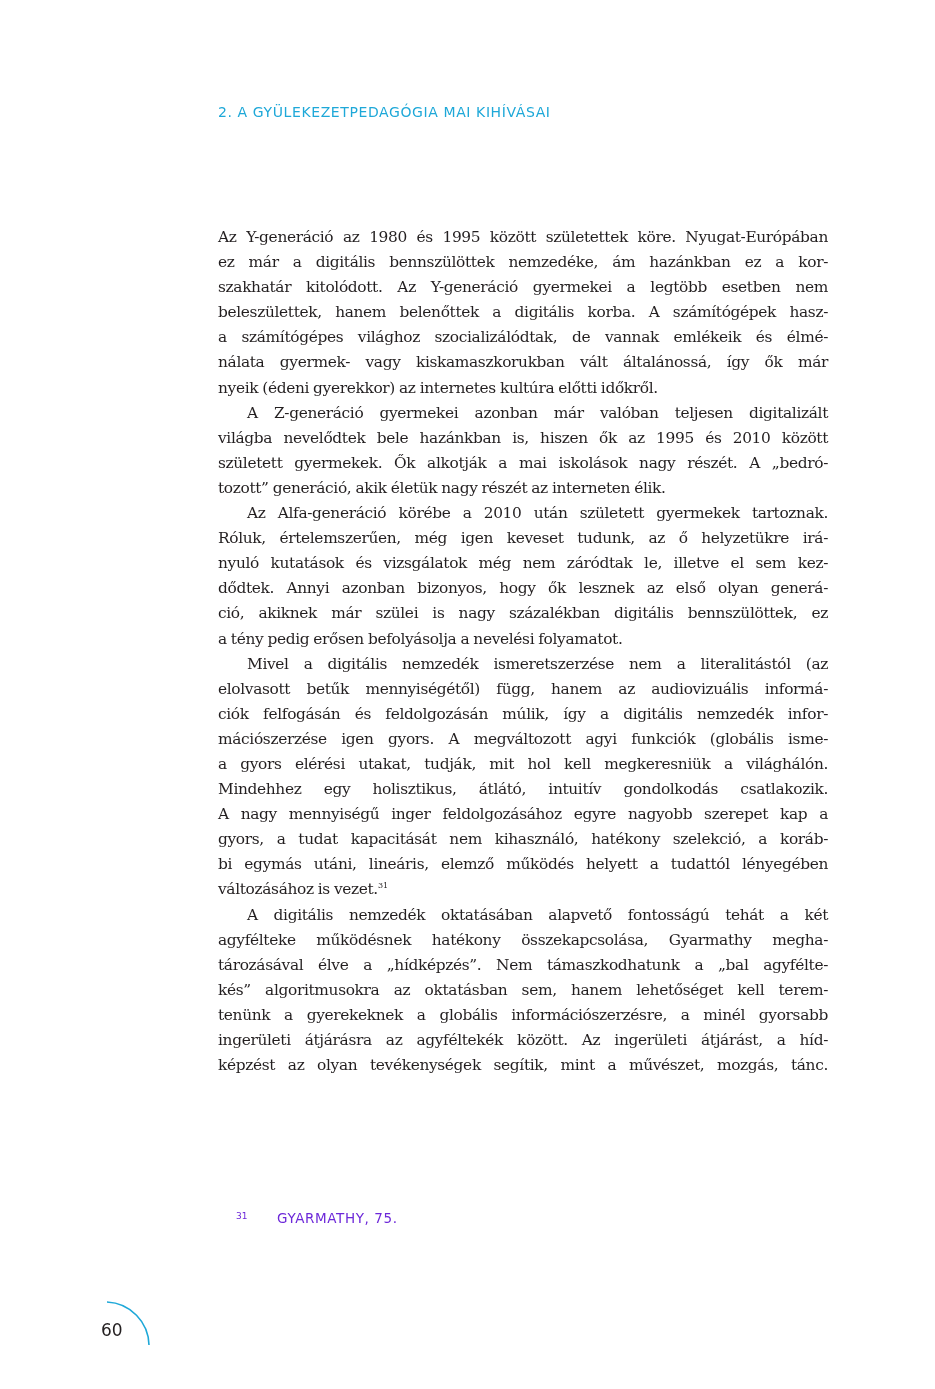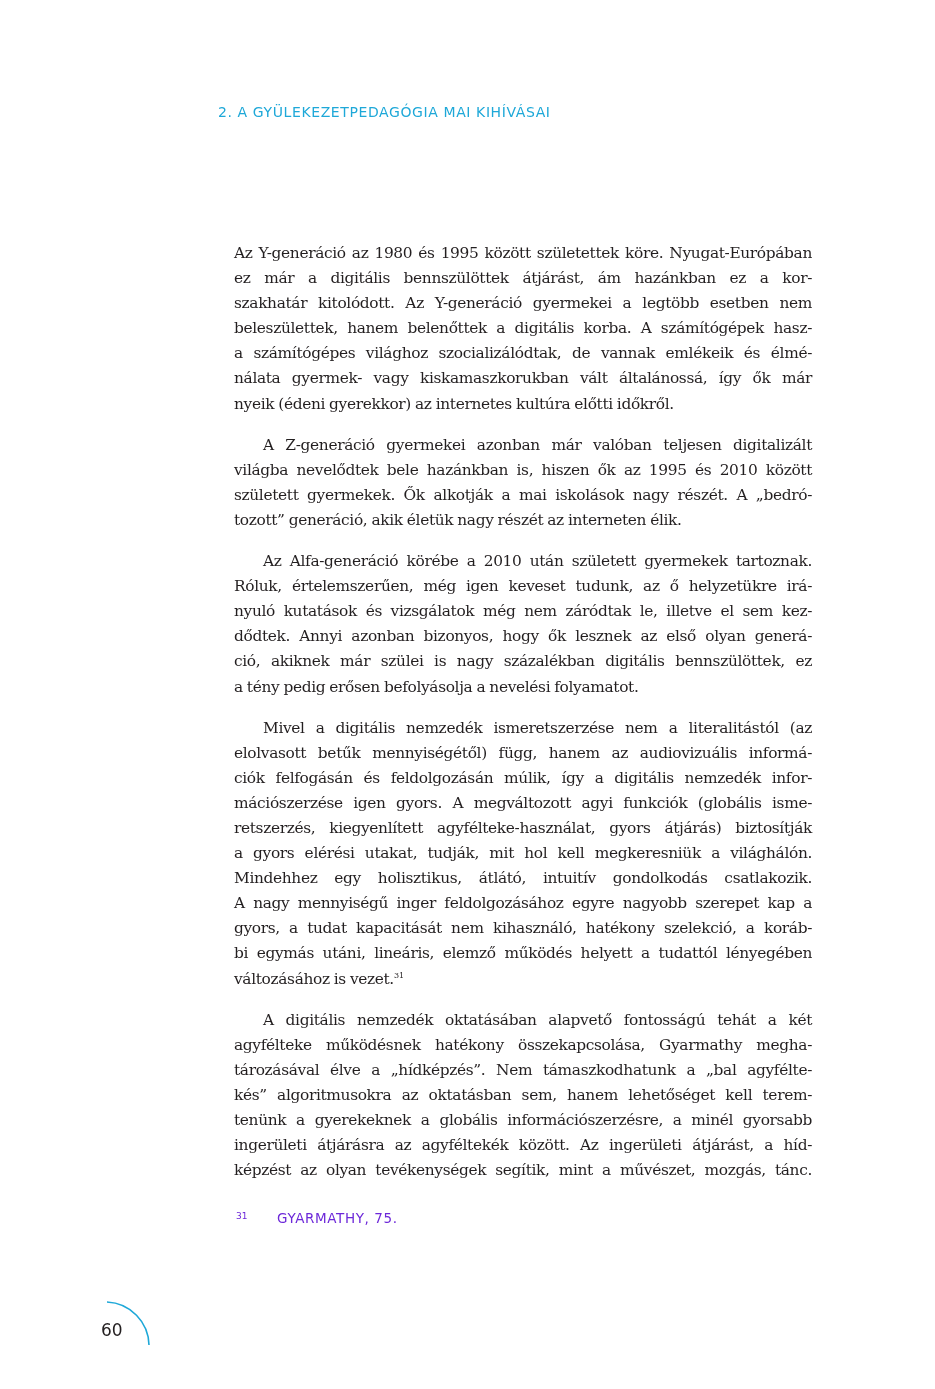--- a/index.html
+++ b/index.html
@@ -36,21 +36,21 @@
       top: 225px;
       width: 610px;
       font-family: "DejaVu Serif", serif;
       font-size: 15.4px;
       line-height: 25.1px;
       color: #231f20;
       letter-spacing: -0.35px;
       word-spacing: -0.5px;
     }
     .body-text p {
-      margin: 16px;
+      margin: 0;
       text-align: justify;
       text-align-last: left;
       hyphens: manual;
     }
     .body-text .line {
       display: block;
       text-align: justify;
       text-align-last: justify;
       white-space: nowrap;
       overflow: visible;
@@ -110,21 +110,21 @@
 <body>
 
 <div class="page">
 
   <div class="running-head">2. A GYÜLEKEZETPEDAGÓGIA MAI KIHÍVÁSAI</div>
 
   <div class="body-text">
 
     <p>
       <span class="line">Az Y-generáció az 1980 és 1995 között születettek köre. Nyugat-Európában</span>
-      <span class="line">ez már a digitális bennszülöttek átjárást, ám hazánkban ez a kor-</span>
+      <span class="line">ez már a digitális bennszülöttek nemzedéke, ám hazánkban ez a kor-</span>
       <span class="line">szakhatár kitolódott. Az Y-generáció gyermekei a legtöbb esetben nem</span>
       <span class="line">beleszülettek, hanem belenőttek a digitális korba. A számítógépek hasz-</span>
       <span class="line">a számítógépes világhoz szocializálódtak, de vannak emlékeik és élmé-</span>
       <span class="line">nálata gyermek- vagy kiskamaszkorukban vált általánossá, így ők már</span>
       <span class="line last">nyeik (édeni gyerekkor) az internetes kultúra előtti időkről.</span>
     </p>
 
     <p>
       <span class="line first-indent">A Z-generáció gyermekei azonban már valóban teljesen digitalizált</span>
       <span class="line">világba nevelődtek bele hazánkban is, hiszen ők az 1995 és 2010 között</span>
@@ -139,21 +139,20 @@
       <span class="line">dődtek. Annyi azonban bizonyos, hogy ők lesznek az első olyan generá-</span>
       <span class="line">ció, akiknek már szülei is nagy százalékban digitális bennszülöttek, ez</span>
       <span class="line last">a tény pedig erősen befolyásolja a nevelési folyamatot.</span>
     </p>
 
     <p>
       <span class="line first-indent">Mivel a digitális nemzedék ismeretszerzése nem a literalitástól (az</span>
       <span class="line">elolvasott betűk mennyiségétől) függ, hanem az audiovizuális informá-</span>
       <span class="line">ciók felfogásán és feldolgozásán múlik, így a digitális nemzedék infor-</span>
       <span class="line">mációszerzése igen gyors. A megváltozott agyi funkciók (globális isme-</span>
-      <span class="line">retszerzés, kiegyenlített agyfélteke-használat, gyors átjárás) biztosítják</span>
       <span class="line">a gyors elérési utakat, tudják, mit hol kell megkeresniük a világhálón.</span>
       <span class="line">Mindehhez egy holisztikus, átlátó, intuitív gondolkodás csatlakozik.</span>
       <span class="line">A nagy mennyiségű inger feldolgozásához egyre nagyobb szerepet kap a</span>
       <span class="line">gyors, a tudat kapacitását nem kihasználó, hatékony szelekció, a koráb-</span>
       <span class="line">bi egymás utáni, lineáris, elemző működés helyett a tudattól lényegében</span>
       <span class="line last"><span>változásához is vezet.</span><sup class="fnref">31</sup></span>
     </p>
 
     <p>
       <span class="line first-indent">A digitális nemzedék oktatásában alapvető fontosságú tehát a két</span>

